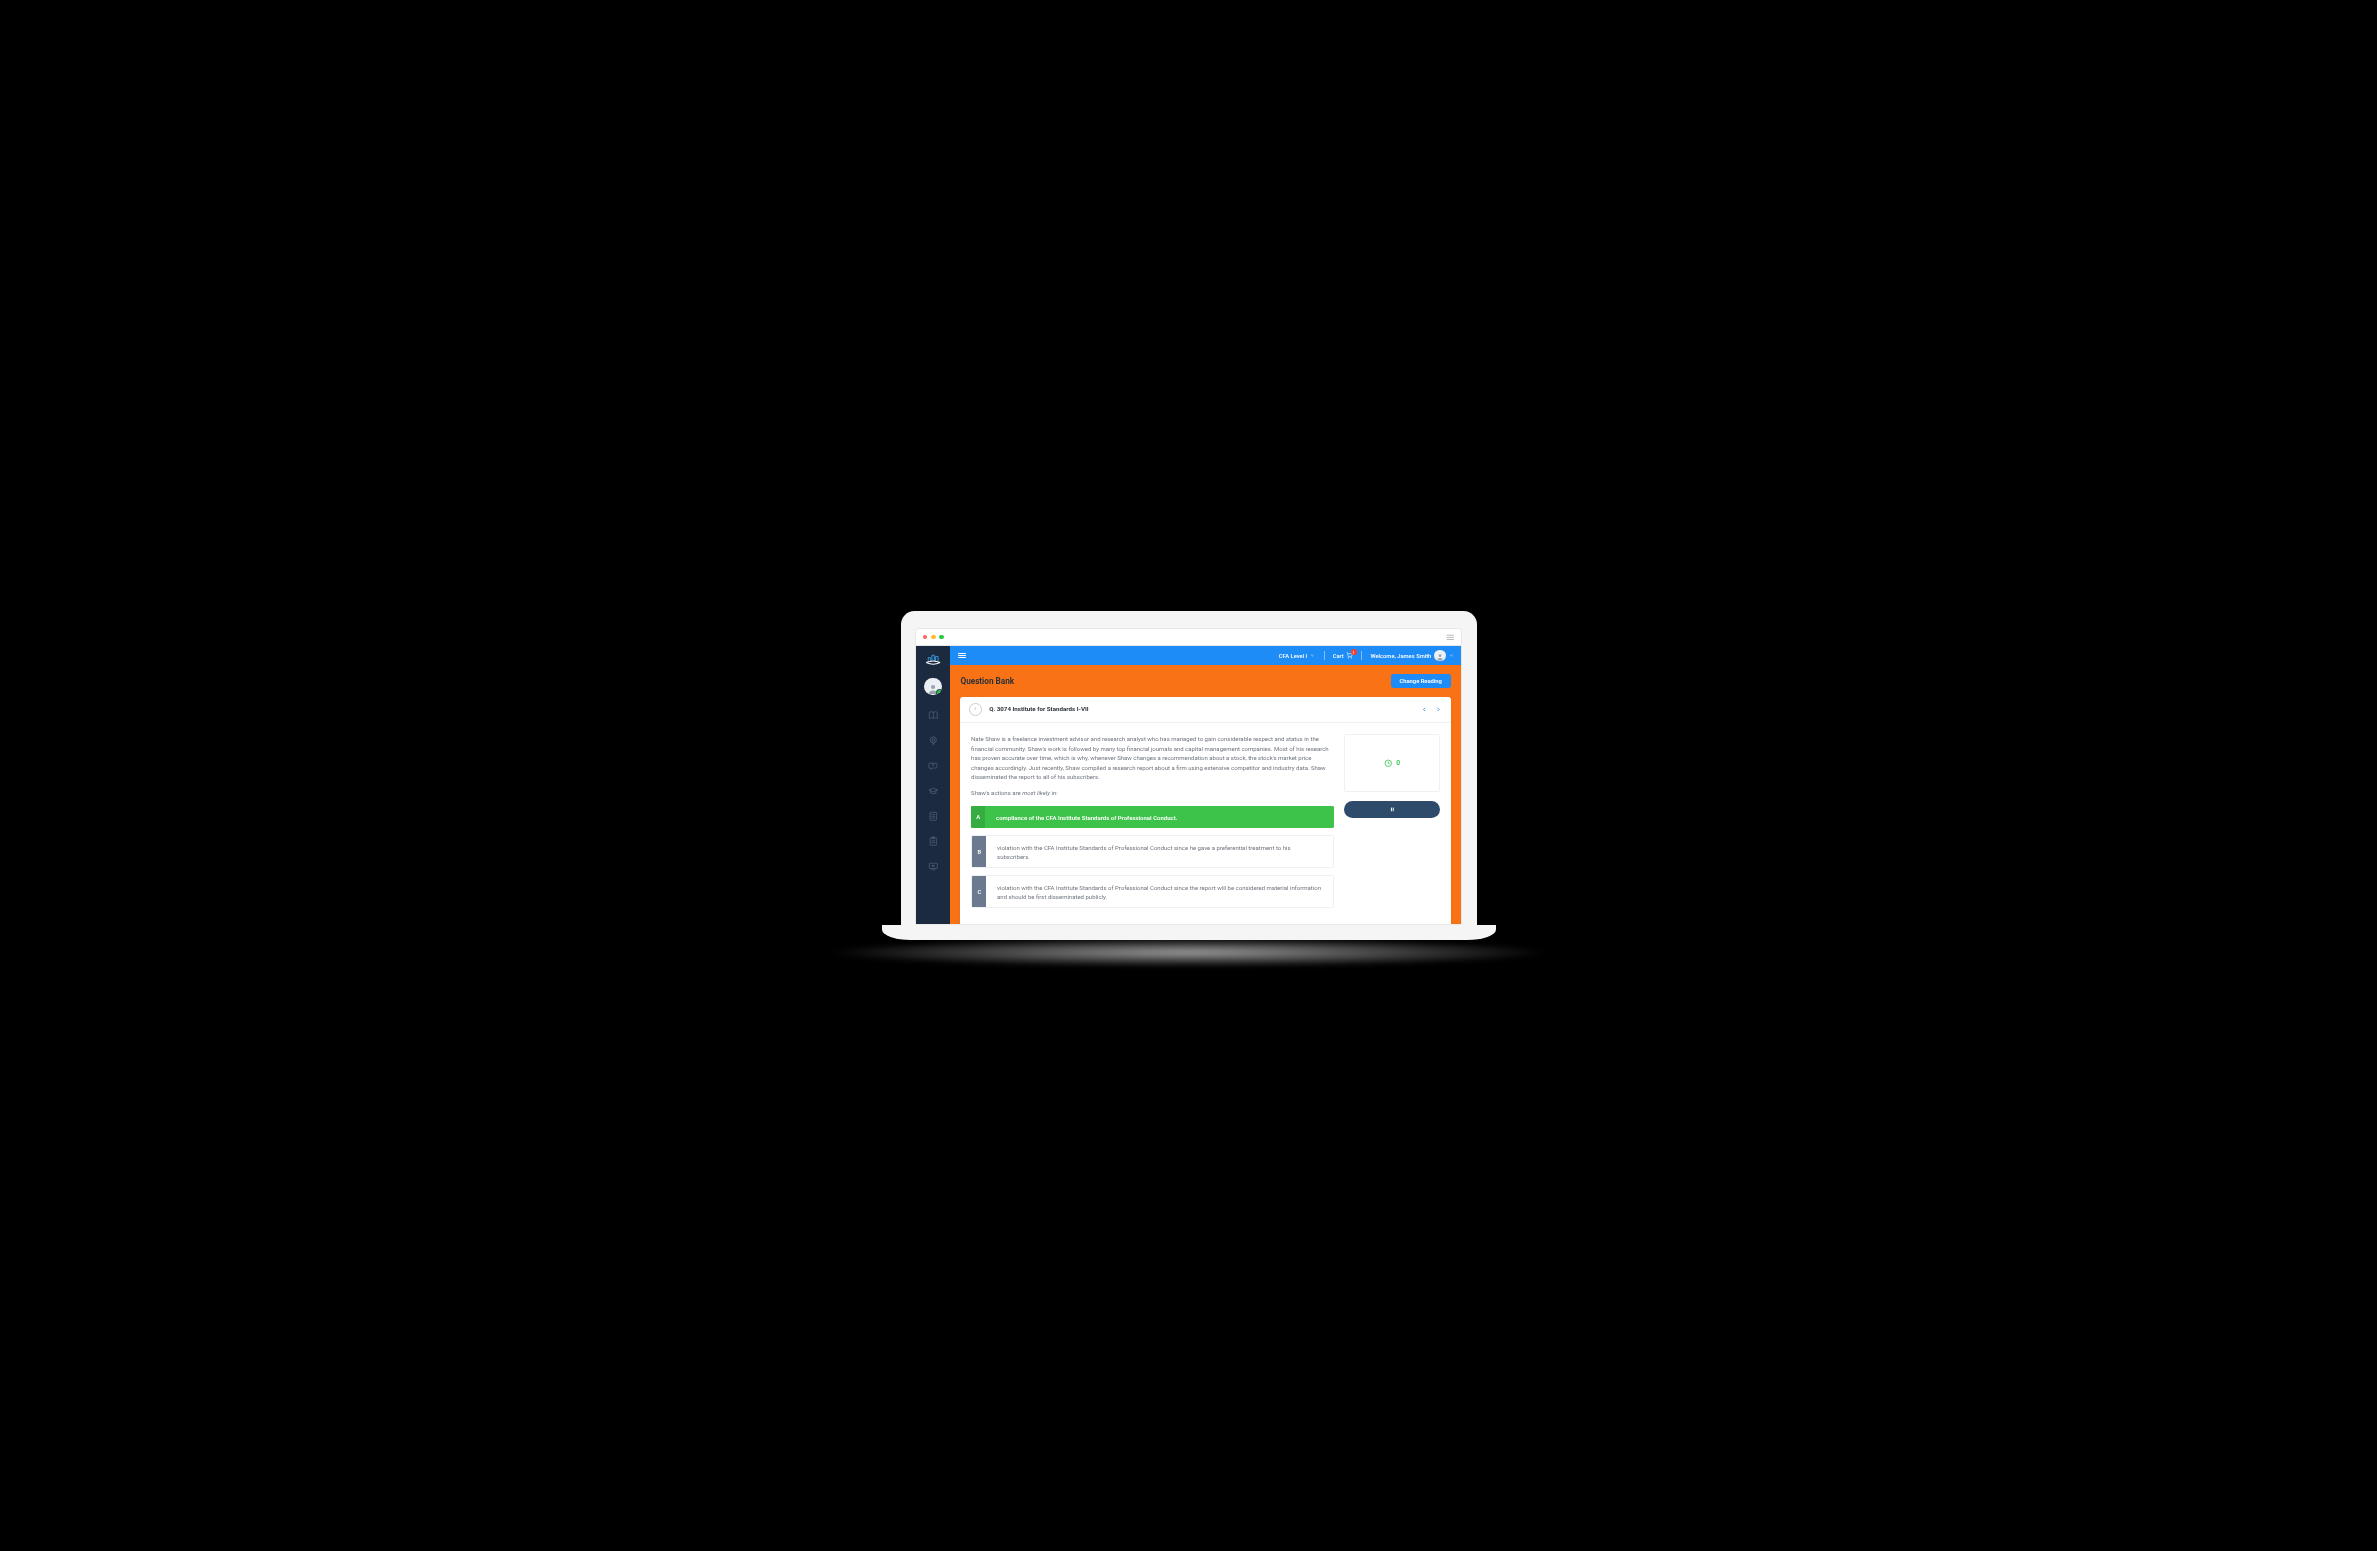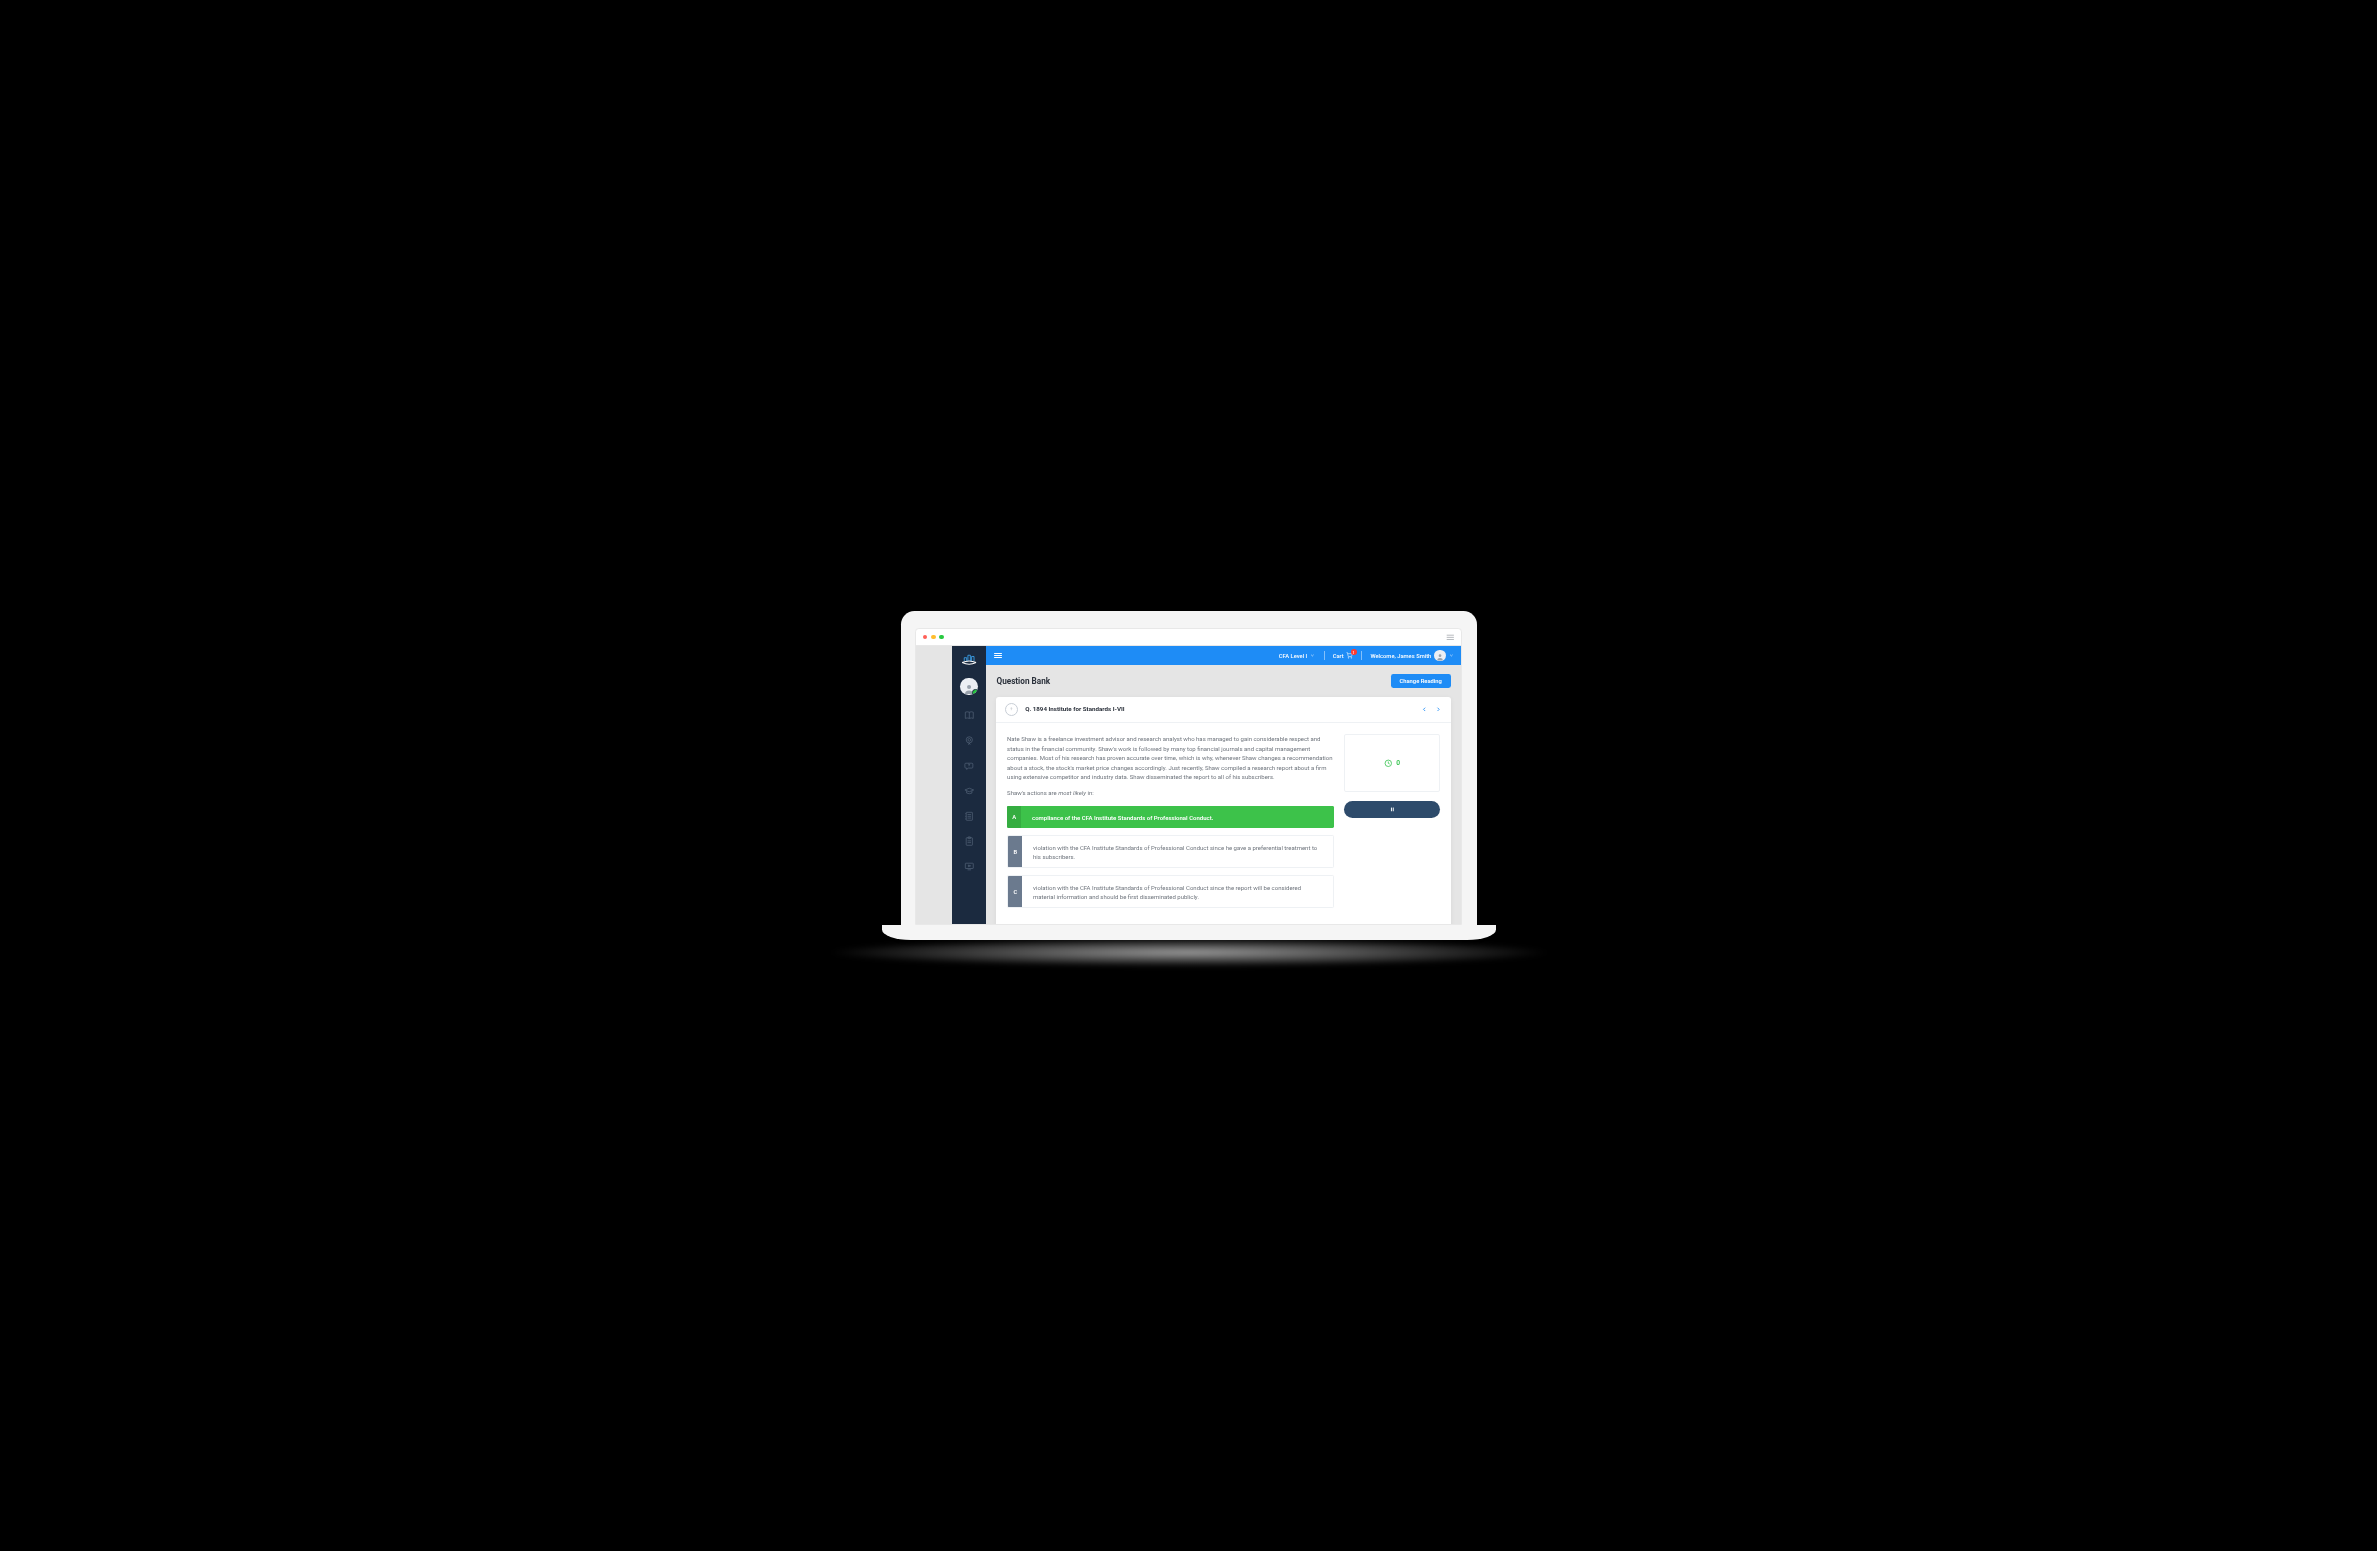--- a/index.html
+++ b/index.html
@@ -68,22 +68,21 @@
 .dot { width: 4.8px; height: 4.8px; border-radius: 50%; }
 .dot.red { background: #ff5f57; }
 .dot.yellow { background: #ffbd2e; }
 .dot.green { background: #28c940; }
 
 .browser-menu { color: #9aa0a6; display: flex; align-items: center; }
 
 .app {
   display: flex;
   height: 278px;
-  background: #e5e5e5;
-  padding-left: 36px;
+  background: #f97316;
 }
 
 .sidebar {
   width: 34px;
   background: #1b2a3f;
   padding-top: 5.8px;
   display: flex;
   flex-direction: column;
   align-items: center;
   gap: 11.5px;
@@ -346,21 +345,21 @@
 
             <div class="card">
               <div class="card-header">
                 <div class="q-info">
                   <span class="q-icon">
                     <svg width="6.7" height="6.7" viewBox="0 0 24 24" fill="none" stroke="#8e959d" stroke-width="1.6">
                         <path d="M 9 8 Q 12 5 14 8 Q 14 11 12 11 L 12 13 M 12 15 L 12 15.5"></path>
                       </svg>
                   </span>
                   <span class="q-title">
-                    <span>Q. 1894</span> <span>Institute for Standards I-VII</span>
+                    <span>Q. 3074</span> <span>Institute for Standards I-VII</span>
                   </span>
                 </div>
                 <div class="nav-arrows">
                   <svg viewBox="0 0 24 24" fill="none" stroke="currentColor" stroke-width="3">
                       <polyline points="15 6 9 12 15 18"></polyline>
                     </svg>
                   <svg viewBox="0 0 24 24" fill="none" stroke="currentColor" stroke-width="3">
                       <polyline points="9 6 15 12 9 18"></polyline>
                     </svg>
                 </div>

